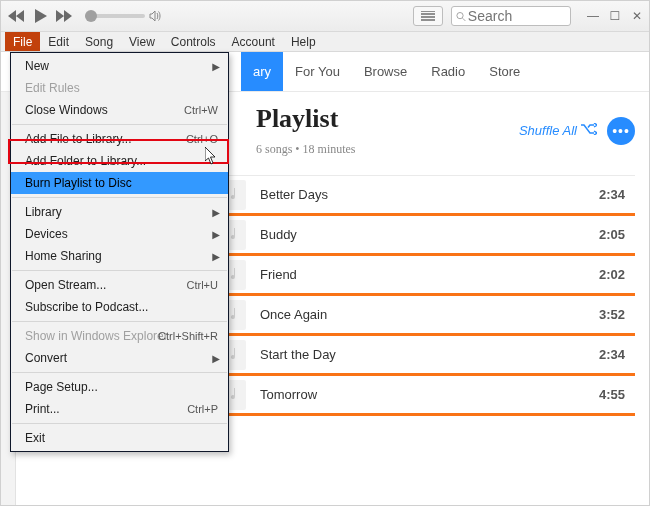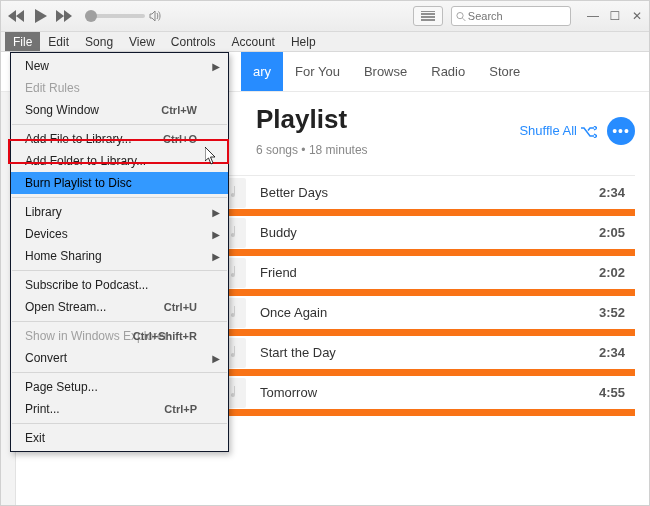--- a/index.html
+++ b/index.html
@@ -11,56 +11,56 @@
 .playback-controls { display: flex; align-items: center; gap: 2px; }
 .pc-btn { width: 22px; height: 22px; display:flex;align-items:center;justify-content:center; color:#6a6a6a; cursor:pointer;}
 .vol { display:flex; align-items:center; margin-left:8px; gap:4px;}
 .vol-slider { width: 60px; height:4px; background:#cfcfcf; border-radius:2px; position:relative;}
 .vol-slider::after{content:"";position:absolute;left:0;top:-4px;width:12px;height:12px;background:#a0a0a0;border-radius:50%;}
 .apple-logo { position:absolute; left:50%; transform:translateX(-50%); color:#828282; font-size:18px;}
 .right-controls{ margin-left:auto; display:flex; align-items:center; gap:8px;}
 .list-btn{width:30px;height:20px;border:1px solid #bdbdbd;border-radius:3px;display:flex;align-items:center;justify-content:center;color:#6d6d6d;background:#f8f8f8;}
 .search{position:relative; display:flex; align-items:center; border:1px solid #bdbdbd; border-radius:3px; background:#fff; height:20px; width:120px;padding:0 4px;}
 .search svg{color:#9a9a9a;}
-.search input{border:none;outline:none;font-size:11px;width:100%;color:#555;background:transparent;margin-left:2px;}
+.search input{border:none;outline:none;font-size:14px;width:100%;color:#555;background:transparent;margin-left:2px;}
 .win-btns{display:flex;gap:6px;color:#6a6a6a;font-size:12px;margin-left:6px;}
 .win-btn{width:16px;height:16px;display:flex;align-items:center;justify-content:center;cursor:pointer;}
 
 .menubar{height:20px;background:#f0f0f0;border-bottom:1px solid #d9d9d9;display:flex;align-items:stretch;padding:0 4px;font-size:12px;}
 .menu-item{padding:0 8px;display:flex;align-items:center;color:#333;cursor:pointer;}
-.menu-item.active{background:#737373;color:#fff;}
+.menu-item.active{background:#c2410c;color:#fff;}
 
 .tabs{height:40px;display:flex;align-items:center;border-bottom:1px solid #e9e9e9;padding-left:240px;gap:0;}
 .tab{height:100%;display:flex;align-items:center;padding:4px 12px;font-size:13px;color:#555;cursor:pointer;}
 .tab.active{background:#278cff;color:#fff;font-weight:500;}
 
 .content{flex:1;display:flex;position:relative;}
 .side-rail{width:15px;background:#f3f3f3;border-right:1px solid #e2e2e2;}
 .main{flex:1;display:flex;flex-direction:column;padding:0 14px 0 0;overflow:hidden;}
 
 .playlist-header{display:flex;align-items:center;padding:12px 0 18px 240px;border-bottom:1px solid #eaeaea;}
-.ph-text{flex:1;}
+.ph-text{flex:1;font-family:Liberation Serif, serif;}
 .ph-title{font-size:26px;font-weight:600;color:#222;}
 .ph-sub{font-size:12px;color:#888;margin-top:8px;}
 .ph-actions{display:flex;align-items:center;gap:10px;}
-.shuffle{color:#278cff;font-size:13px;display:flex;align-items:flex-end;gap:4px;cursor:pointer;}
+.shuffle{color:#278cff;font-size:13px;display:flex;align-items:flex-start;gap:4px;cursor:pointer;font-style:italic;}
 .more-btn{width:28px;height:28px;border-radius:50%;background:#278cff;color:#fff;display:flex;align-items:center;justify-content:center;cursor:pointer;font-size:14px;letter-spacing:1px;}
 
 .tracks{flex:1;overflow:auto;}
-.track{display:flex;align-items:center;height:40px;border-bottom:7px solid #f97316;padding-left:200px;}
+.track{display:flex;align-items:center;height:40px;border-bottom:3px solid #f97316;padding-left:200px;}
 .album-art{width:30px;height:30px;background:#f2f2f2;border-radius:2px;margin-right:14px;display:flex;align-items:center;justify-content:center;color:#d0d0d0;}
 .track-title{flex:1;font-size:13px;color:#333;}
 .track-dur{font-size:13px;color:#555;padding-right:10px;font-weight:bold;}
 
 
 .dropdown{position:absolute;left:10px;top:52px;width:219px;background:#f2f2f2;border:1px solid #0f172a;box-shadow:2px 3px 6px rgba(0,0,0,.25);z-index:50;padding:2px 0;}
 .dd-item{height:22px;display:flex;align-items:center;padding:0 24px 0 14px;font-size:12px;color:#222;cursor:pointer;position:relative;}
 .dd-item.disabled{color:#a0a0a0;cursor:default;}
 .dd-item.selected{background:#3399ff;color:#000;}
-.dd-item .shortcut{position:absolute;right:31px;color:#555;font-size:11px;font-weight:bold;}
+.dd-item .shortcut{position:absolute;right:10px;color:#555;font-size:11px;}
 .dd-item .arrow{position:absolute;right:8px;color:#555;font-size:10px;}
 .dd-sep{height:1px;background:#d6d6d6;margin:3px 1px;}
 .highlight-box{position:absolute;left:8px;top:139px;width:221px;height:25px;border:2px solid #e30613;pointer-events:none;z-index:60;}
 .cursor{position:absolute;left:205px;top:147px;z-index:70;}
 .app-shadow{box-shadow:0 0 0 1px #d0d0d0, 3px 0 6px rgba(0,0,0,.07), -3px 0 6px rgba(0,0,0,.07), 0 3px 6px rgba(0,0,0,.07);}
 </style>
 </head>
 <body>
 
 <div class="app app-shadow">
@@ -209,21 +209,21 @@
 
 <div class="dropdown" id="dropdown-container">
     <div class="dd-item">
       <span>New</span>
       <span class="arrow">▶</span>
     </div>
     <div class="dd-item disabled">
       <span>Edit Rules</span>
     </div>
     <div class="dd-item">
-      <span>Song Window</span>
+      <span>Close Windows</span>
       <span class="shortcut">Ctrl+W</span>
     </div>
     <div class="dd-sep"></div>
     <div class="dd-item">
       <span>Add File to Library...</span>
       <span class="shortcut">Ctrl+O</span>
     </div>
     <div class="dd-item">
       <span>Add Folder to Library...</span>
     </div>
@@ -238,25 +238,25 @@
     <div class="dd-item">
       <span>Devices</span>
       <span class="arrow">▶</span>
     </div>
     <div class="dd-item">
       <span>Home Sharing</span>
       <span class="arrow">▶</span>
     </div>
     <div class="dd-sep"></div>
     <div class="dd-item">
-      <span>Subscribe to Podcast...</span>
-    </div>
-    <div class="dd-item">
       <span>Open Stream...</span>
       <span class="shortcut">Ctrl+U</span>
+    </div>
+    <div class="dd-item">
+      <span>Subscribe to Podcast...</span>
     </div>
     <div class="dd-sep"></div>
     <div class="dd-item disabled">
       <span>Show in Windows Explorer</span>
       <span class="shortcut">Ctrl+Shift+R</span>
     </div>
     <div class="dd-item">
       <span>Convert</span>
       <span class="arrow">▶</span>
     </div>

